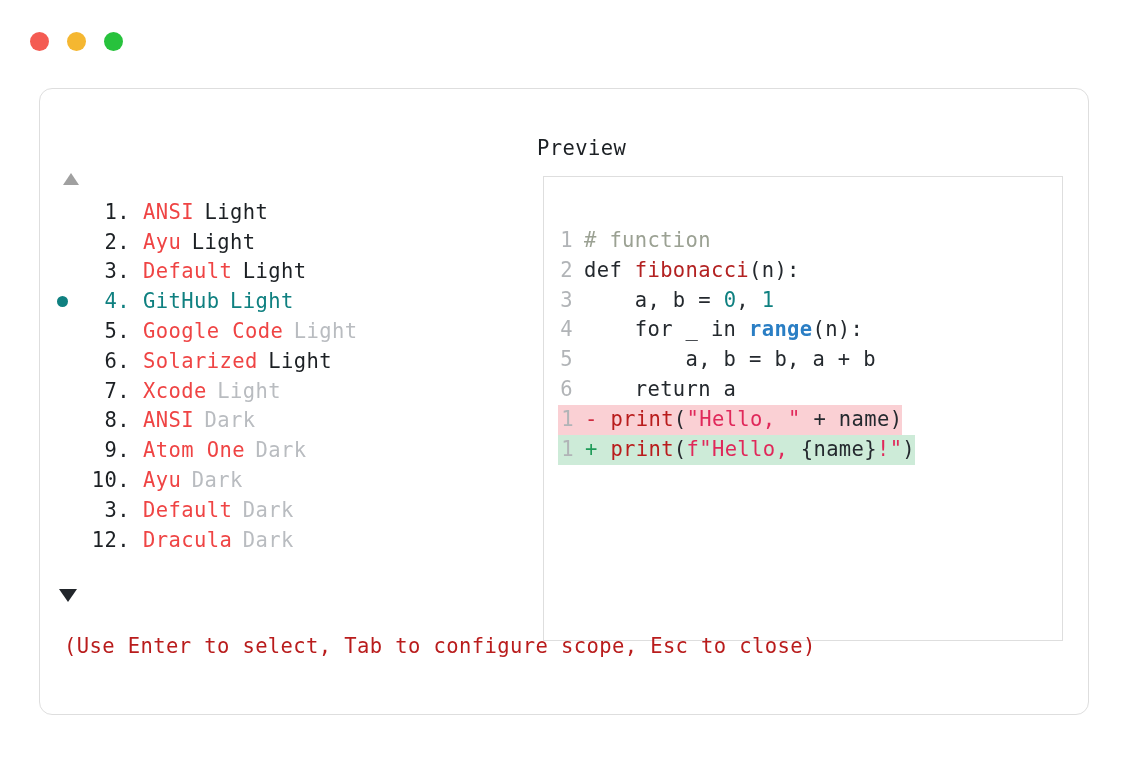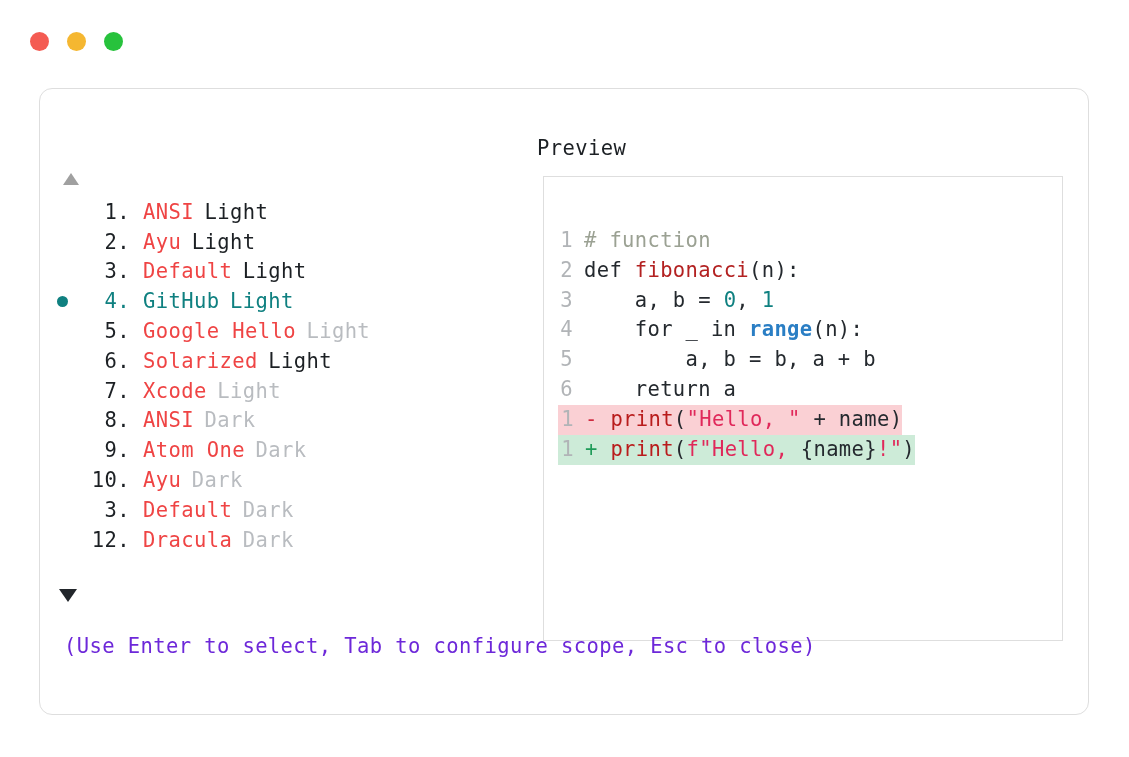--- a/index.html
+++ b/index.html
@@ -198,21 +198,21 @@
   }
   .sign-minus { color: #cf2a3f; }
   .sign-plus  { color: #1f9b59; }
 
   
   .hint {
     position: absolute;
     left: 24px;
     top: 545px;
     font-size: 20.5px;
-    color: #6d28d9;
+    color: #b91c1c;
     letter-spacing: 0.4px;
     white-space: pre;
   }
 </style>
 </head>
 <body>
 
 <div class="titlebar">
   <div class="dot dot-red"></div>
   <div class="dot dot-yellow"></div>
@@ -224,21 +224,21 @@
   <div class="preview-title">Preview</div>
 
   <div class="arrow arrow-up"></div>
   <div class="arrow arrow-down"></div>
 
   <div class="theme-list" id="theme-list">
       <div class="theme-item"><span class="bullet-slot"></span><span class="theme-index">1.</span><span class="theme-name">ANSI</span><span class="theme-suffix">Light</span></div>
       <div class="theme-item"><span class="bullet-slot"></span><span class="theme-index">2.</span><span class="theme-name">Ayu</span><span class="theme-suffix">Light</span></div>
       <div class="theme-item"><span class="bullet-slot"></span><span class="theme-index">3.</span><span class="theme-name">Default</span><span class="theme-suffix">Light</span></div>
       <div class="theme-item selected"><span class="bullet-slot"><span class="bullet"></span></span><span class="theme-index">4.</span><span class="theme-name">GitHub</span><span class="theme-suffix">Light</span></div>
-      <div class="theme-item dim-suffix"><span class="bullet-slot"></span><span class="theme-index">5.</span><span class="theme-name">Google Hello</span><span class="theme-suffix">Light</span></div>
+      <div class="theme-item dim-suffix"><span class="bullet-slot"></span><span class="theme-index">5.</span><span class="theme-name">Google Code</span><span class="theme-suffix">Light</span></div>
       <div class="theme-item"><span class="bullet-slot"></span><span class="theme-index">6.</span><span class="theme-name">Solarized</span><span class="theme-suffix">Light</span></div>
       <div class="theme-item dim-suffix"><span class="bullet-slot"></span><span class="theme-index">7.</span><span class="theme-name">Xcode</span><span class="theme-suffix">Light</span></div>
       <div class="theme-item dim-suffix"><span class="bullet-slot"></span><span class="theme-index">8.</span><span class="theme-name">ANSI</span><span class="theme-suffix">Dark</span></div>
       <div class="theme-item dim-suffix"><span class="bullet-slot"></span><span class="theme-index">9.</span><span class="theme-name">Atom One</span><span class="theme-suffix">Dark</span></div>
       <div class="theme-item dim-suffix"><span class="bullet-slot"></span><span class="theme-index">10.</span><span class="theme-name">Ayu</span><span class="theme-suffix">Dark</span></div>
       <div class="theme-item dim-suffix"><span class="bullet-slot"></span><span class="theme-index">3.</span><span class="theme-name">Default</span><span class="theme-suffix">Dark</span></div>
       <div class="theme-item dim-suffix"><span class="bullet-slot"></span><span class="theme-index">12.</span><span class="theme-name">Dracula</span><span class="theme-suffix">Dark</span></div>
     </div>
 
   <div class="preview-box">

